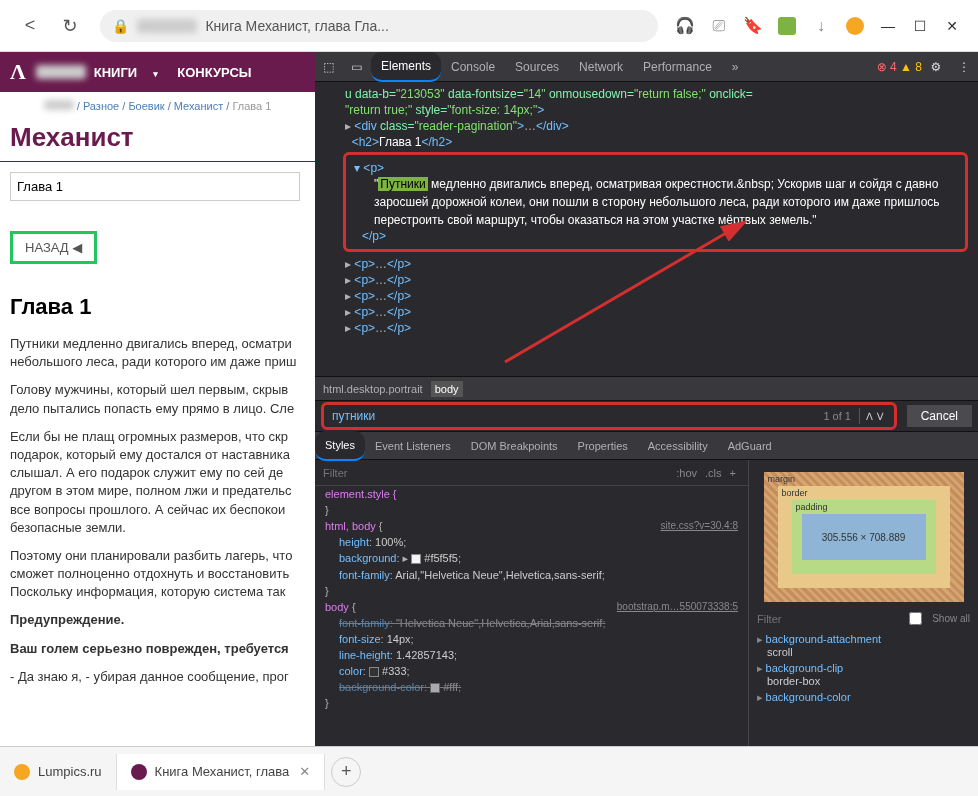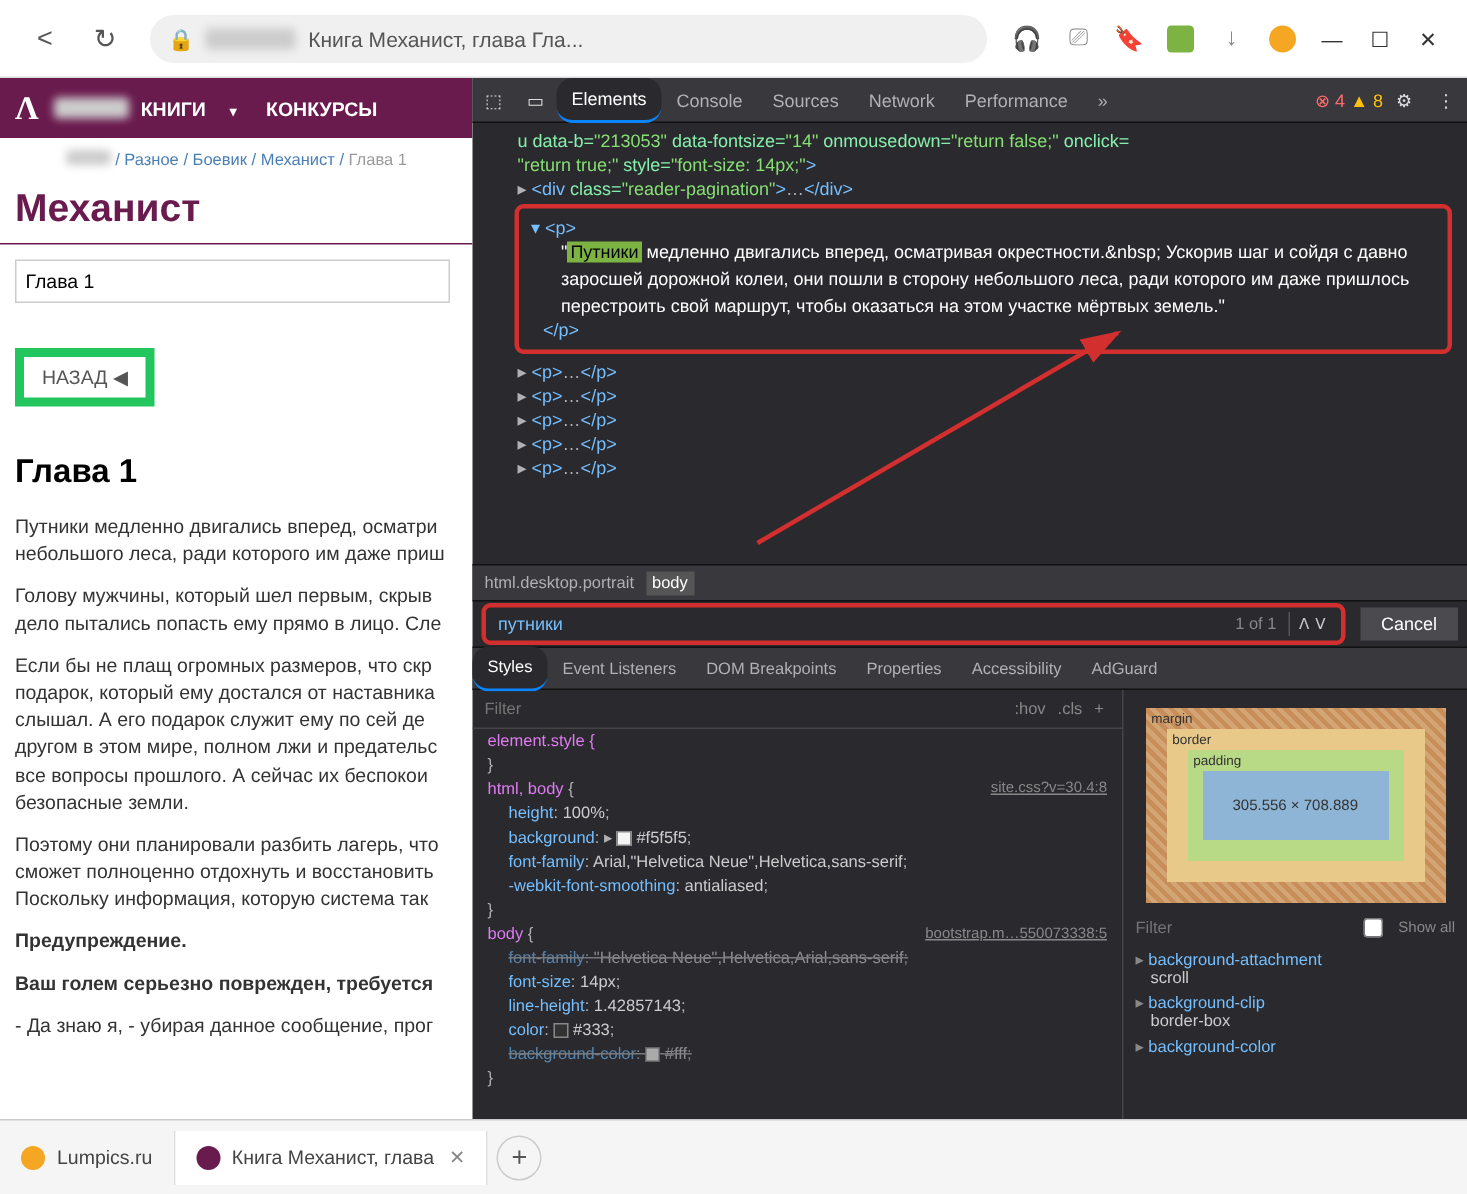--- a/index.html
+++ b/index.html
@@ -23,21 +23,21 @@
 .dev-side { flex: 1; background: #2a2a2e; color: #ddd; display: flex; flex-direction: column; position: relative; }
 
 
 .site-header { height: 40px; background: #6a1b4d; display: flex; align-items: center; padding: 0 10px; color: #fff; font-size: 13px; font-weight: bold; }
 .site-logo { font-size: 22px; font-family: Georgia, serif; margin-right: 10px; }
 .site-nav span { margin: 0 8px; text-align: center; }
 .breadcrumb { font-size: 11px; color: #4a7fb5; padding: 8px 10px; text-align: center; }
 .breadcrumb span { color: #999; }
 .page-title { color: #6a1b4d; font-size: 26px; font-weight: bold; padding: 2px 10px 8px; border-bottom: 1px solid #6a1b4d; }
 .chapter-sel { margin: 10px; padding: 6px; border: 1px solid #ccc; font-size: 13px; width: 290px; }
-.back-btn { margin: 20px 10px; display: inline-block; border: 6px solid #22c55e; padding: 6px 12px; font-size: 13px; color: #555; }
+.back-btn { margin: 20px 10px; display: inline-block; border: 3px solid #22c55e; padding: 6px 12px; font-size: 13px; color: #555; }
 .chapter-h { font-size: 22px; padding: 10px; }
 .para { font-size: 13px; padding: 5px 10px; line-height: 1.4; color: #333; }
 .para.b { font-weight: bold; }
 
 
 .dt-tabs { height: 30px; background: #38383d; display: flex; align-items: center; font-size: 12px; border-bottom: 1px solid #111; }
 .dt-tab { padding: 0 10px; height: 30px; display: flex; align-items: center; color: #b1b1b3; cursor: pointer; border-radius: 11px; }
 .dt-tab.active { background: #2a2a2e; border-bottom: 2px solid #0a84ff; color: #fff; }
 .dt-icon { width: 28px; text-align: center; }
 .dt-warn { margin-left: auto; }
@@ -175,20 +175,21 @@
       <div class="dt-tab">»</div>
       <div class="dt-warn"><span class="err">⊗ <span>4</span></span> <span class="wrn">▲ <span>8</span></span></div>
       <div class="dt-icon">⚙</div>
       <div class="dt-icon">⋮</div>
     </div>
 
     <div class="dom-area">
       <div class="dom-line"><span class="a">u data-b=</span><span class="v">"213053"</span> <span class="a">data-fontsize=</span><span class="v">"14"</span> <span class="a">onmousedown=</span><span class="v">"return false;"</span> <span class="a">onclick=</span></div>
       <div class="dom-line"><span class="v">"return true;"</span> <span class="a">style=</span><span class="v">"font-size: 14px;"</span><span class="t">&gt;</span></div>
       <div class="dom-line">▸ <span class="t">&lt;<span>div</span></span> <span class="a">class=</span><span class="v">"reader-pagination"</span><span class="t">&gt;</span><span>…</span><span class="t">&lt;/div&gt;</span></div>
+      <div class="dom-line">&nbsp;&nbsp;<span class="t">&lt;<span>h2</span>&gt;</span><span class="txt">Глава 1</span><span class="t">&lt;/h2&gt;</span></div>
       <div class="hl-box">
         <div style="color:#75bfff">▾ &lt;<span>p</span>&gt;</div>
         <div style="color:#fff; padding-left:20px; white-space:normal; line-height:1.5">"<span class="hl-word">Путники</span><span> медленно двигались вперед, осматривая окрестности.&amp;nbsp; Ускорив шаг и сойдя с давно заросшей дорожной колеи, они пошли в сторону небольшого леса, ради которого им даже пришлось перестроить свой маршрут, чтобы оказаться на этом участке мёртвых земель."</span></div>
         <div style="color:#75bfff; padding-left:8px">&lt;/p&gt;</div>
       </div>
       <div class="dom-line">▸ <span class="t">&lt;<span>p</span>&gt;</span><span>…</span><span class="t">&lt;/p&gt;</span></div>
       <div class="dom-line">▸ <span class="t">&lt;<span>p</span>&gt;</span><span>…</span><span class="t">&lt;/p&gt;</span></div>
       <div class="dom-line">▸ <span class="t">&lt;<span>p</span>&gt;</span><span>…</span><span class="t">&lt;/p&gt;</span></div>
       <div class="dom-line">▸ <span class="t">&lt;<span>p</span>&gt;</span><span>…</span><span class="t">&lt;/p&gt;</span></div>
       <div class="dom-line">▸ <span class="t">&lt;<span>p</span>&gt;</span><span>…</span><span class="t">&lt;/p&gt;</span></div>
@@ -235,21 +236,20 @@
           <span class="toggle">:hov</span>
           <span class="toggle">.cls</span>
           <span class="toggle">+</span>
         </div>
         <div class="rule"><span class="sel-txt">element.style {</span></div>
         <div class="rule">}</div>
         <div class="rule"><span class="src">site.css?v=30.4:8</span><span class="sel-txt">html, body</span> {</div>
         <div class="rule"><span class="prop">height</span>: <span class="val">100%</span>;</div>
         <div class="rule"><span class="prop">background</span>: ▸ <span class="swatch" style="background:#f5f5f5"></span> <span class="val">#f5f5f5</span>;</div>
         <div class="rule"><span class="prop">font-family</span>: <span class="val">Arial,"Helvetica Neue",Helvetica,sans-serif</span>;</div>
-        <div class="rule"><span class="prop">-webkit-font-smoothing</span>: <span class="val">antialiased</span>;</div>
         <div class="rule">}</div>
         <div class="rule"><span class="src">bootstrap.m…550073338:5</span><span class="sel-txt">body</span> {</div>
         <div class="rule strike"><span class="prop">font-family</span>: <span class="val">"Helvetica Neue",Helvetica,Arial,sans-serif</span>;</div>
         <div class="rule"><span class="prop">font-size</span>: <span class="val">14px</span>;</div>
         <div class="rule"><span class="prop">line-height</span>: <span class="val">1.42857143</span>;</div>
         <div class="rule"><span class="prop">color</span>: <span class="swatch" style="background:#333"></span> <span class="val">#333</span>;</div>
         <div class="rule strike"><span class="prop">background-color</span>: <span class="swatch" style="background:#fff"></span> <span class="val">#fff</span>;</div>
         <div class="rule">}</div>
       </div>
       <div class="styles-right">

